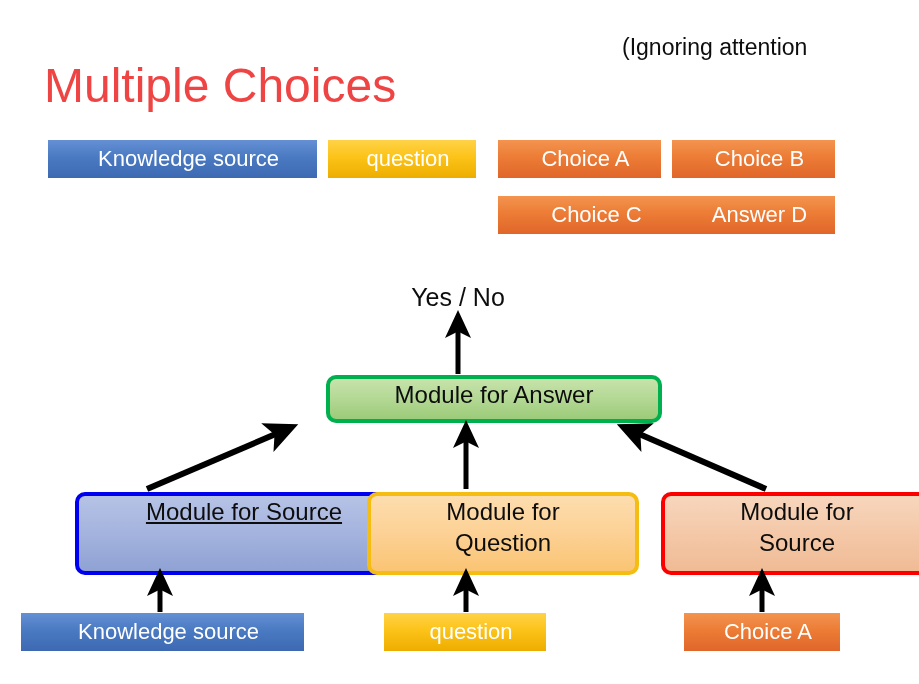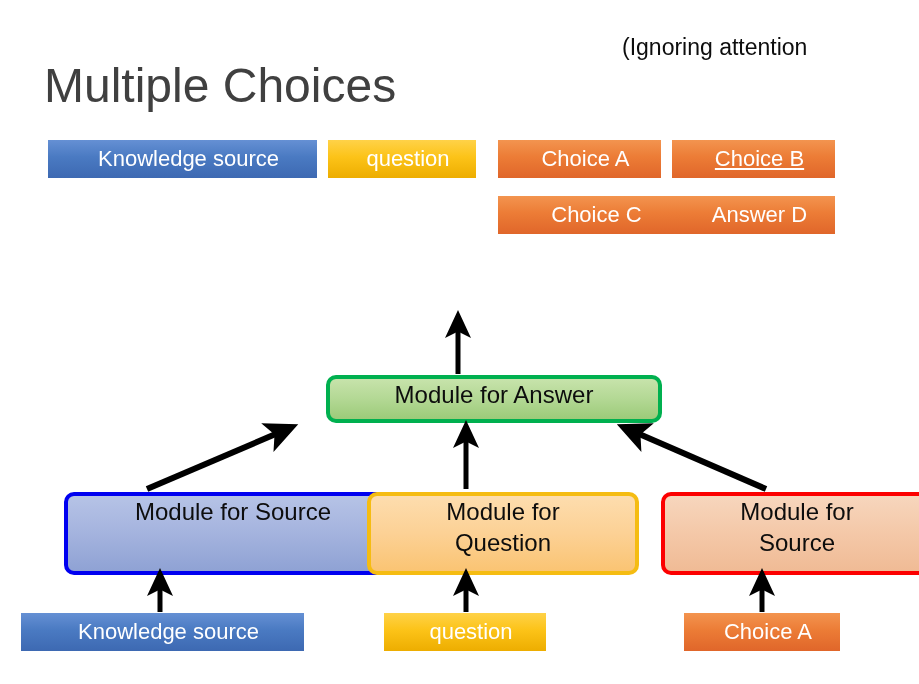--- a/index.html
+++ b/index.html
@@ -18,21 +18,21 @@
     overflow: hidden;
   }
   .abs { position: absolute; }
 
   
   #title {
     left: 44px;
     top: 58px;
     font-size: 48px;
     font-weight: 400;
-    color: #404040;
+    color: #ef4444;
     letter-spacing: 0px;
     white-space: nowrap;
   }
 
   
   #note {
     left: 622px;
     top: 32px;
     width: 300px;
     font-size: 23px;
@@ -118,32 +118,33 @@
   <div class="abs" id="note">
     <div>(Ignoring attention</div>
   </div>
 
   <div class="abs chip chip-blue" style="left:48px; top:140px; width:269px;">Knowledge source</div>
 
   <div class="abs chip chip-gold" style="left:328px; top:140px; width:148px;">question</div>
 
   <div class="abs chip chip-orange" style="left:498px; top:140px; width:163px;">Choice A</div>
 
-  <div class="abs chip chip-orange" style="left:672px; top:140px; width:163px;text-decoration:underline;">Choice B</div>
+  <div class="abs chip chip-orange" style="left:672px; top:140px; width:163px;">Choice B</div>
 
   <div class="abs chip chip-orange" style="left:498px; top:196px; width:185px;text-align:center;">Choice C</div>
 
   <div class="abs chip chip-orange" style="left:672px; top:196px; width:163px;">Answer D</div>
 
+  <div class="abs plain" style="left:378px; top:283px; width:160px;">Yes / No</div>
 
   <div class="abs module module-answer" style="left:290px; top:375px; width:336px; height:48px;">
     <span>Module for Answer</span>
   </div>
 
-  <div class="abs module module-source" style="left:28px; top:492px; width:338px; height:83px;">
+  <div class="abs module module-source" style="left:39px; top:492px; width:338px; height:83px;text-decoration:underline;">
     <span>Module for Source</span>
   </div>
 
   <div class="abs module module-question" style="left:331px; top:492px; width:272px; height:83px;">
     <span>
       <span>Module for</span><br>
       <span>Question</span>
     </span>
   </div>
 

